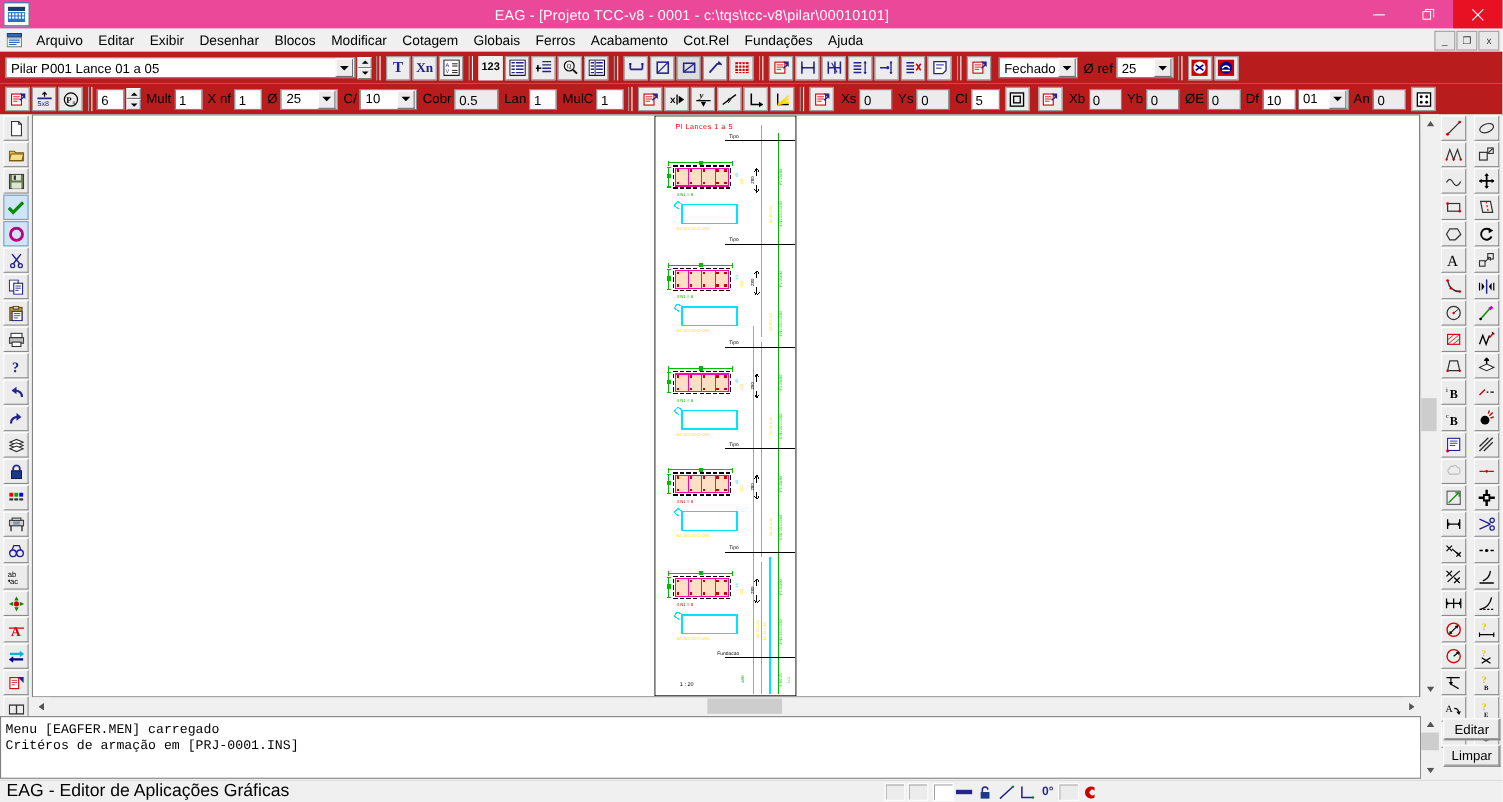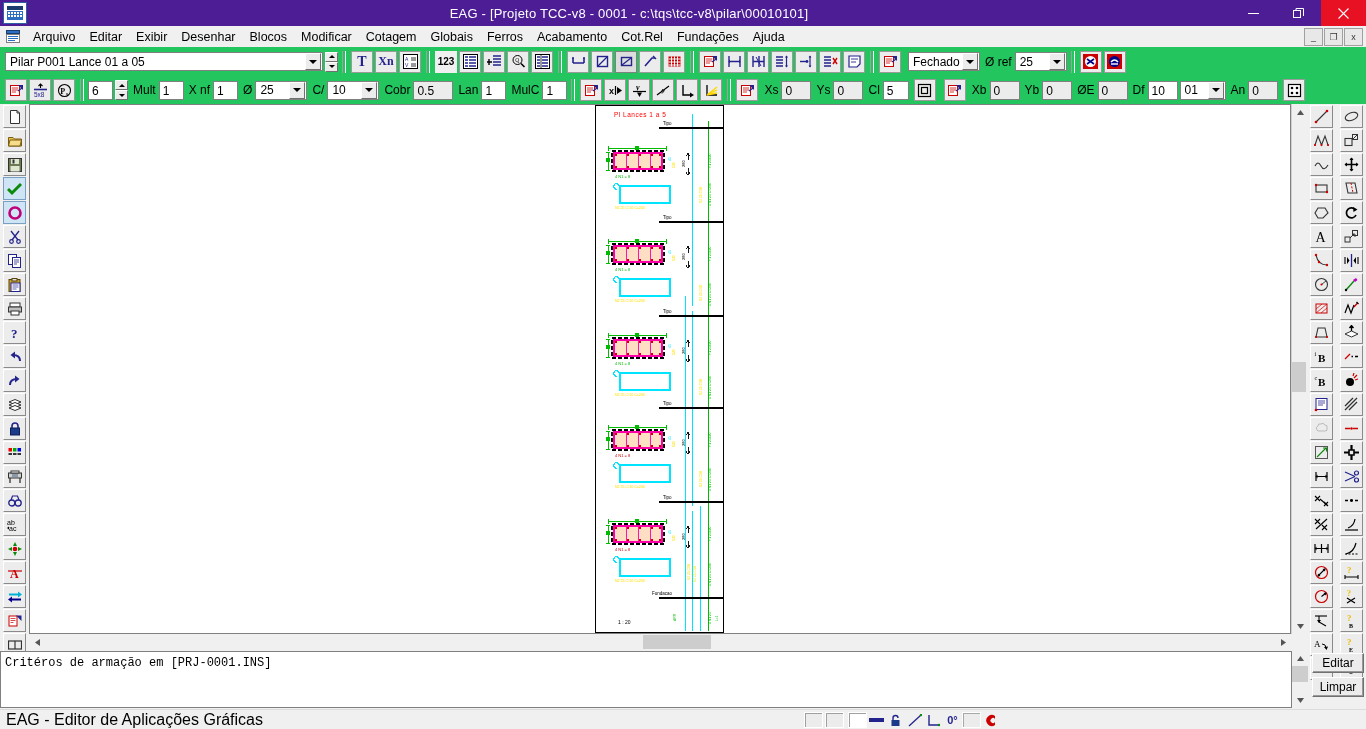--- a/index.html
+++ b/index.html
@@ -8,21 +8,21 @@
     font-family:"Liberation Sans", sans-serif;
     font-size:12px;
     background:#f0f0f0;
     -webkit-font-smoothing:none;
   }
   .app{position:relative;width:1366px;height:729px;}
 
   
   .titlebar{
     position:absolute;left:0;top:0;width:1366px;height:26px;
-    background:#4c1d95;color:#ffffff;
+    background:#ec4899;color:#ffffff;
     display:flex;align-items:center;
   }
   .tb-logo{width:22px;height:20px;margin-left:3px;background:#ffffff;border:1px solid #2a5fa0;
     display:flex;align-items:center;justify-content:center;}
   .tb-logo svg{display:block;}
   .tb-title{flex:1;text-align:center;font-size:13px;letter-spacing:.2px;color:#ffffff;}
   .tb-btns{display:flex;height:26px;}
   .tb-btn{width:45px;height:26px;display:flex;align-items:center;justify-content:center;color:#fff;font-size:13px;}
   .tb-btn.close{background:#e81123;}
   .tb-btn svg{display:block;}
@@ -34,21 +34,21 @@
     border-bottom:1px solid #dcdcdc;
   }
   .menu-icon{width:18px;height:17px;margin:0 4px 0 4px;display:flex;align-items:center;justify-content:center;}
   .menu-item{padding:2px 7px;font-size:12.5px;color:#000;white-space:nowrap;}
   .mdi-btns{position:absolute;right:3px;top:2px;display:flex;gap:1px;}
   .mdi-btn{width:17px;height:16px;background:#e8e8e8;border:1px solid #a0a0a0;
     font-size:9px;display:flex;align-items:center;justify-content:center;color:#333;}
 
   
   .toolbar{
-    position:absolute;left:0;width:1366px;background:#22c55e;
+    position:absolute;left:0;width:1366px;background:#b91c1c;
     display:flex;align-items:center;
   }
   #toolbar1{top:47px;height:29px;}
   #toolbar2{top:76px;height:28px;border-bottom:1px solid #c8c8c8;}
 
   .tb-sep{width:2px;height:22px;border-left:1px solid #a0a0a0;border-right:1px solid #ffffff;margin:0 4px;}
 
   .tbtn{
     width:22px;height:22px;margin:0 1px;
     background:#f0f0f0;border:1px solid #f0f0f0;
@@ -1282,20 +1282,21 @@
     </div>
     <div class="vbtn">
       <svg width="15" height="15" viewBox="0 0 15 15">
           <path d="M1 10 L7 7.5 L13 10 L7 12.5 Z" fill="#fff" stroke="#333"></path>
           <text x="8" y="6" font-size="7.5" fill="#e8c000" font-weight="bold" font-family="Liberation Serif">?</text>
         </svg>
     </div>
   </div>
 
   <div class="cmdarea">
+    <div>Menu [EAGFER.MEN] carregado</div>
     <div>Critéros de armação em [PRJ-0001.INS]</div>
   </div>
   <div class="cmd-scroll">
     <div class="sb-btn" style="position:absolute;left:0;top:0;width:16px;height:15px;">
       <svg width="7" height="5" viewBox="0 0 7 5">
           <path d="M3.5 0 L7 5 H0 Z" fill="#555"></path>
         </svg>
     </div>
     <div class="sb-thumb" style="left:0;top:15px;width:16px;height:16px;"></div>
     <div class="sb-btn" style="position:absolute;left:0;bottom:0;width:16px;height:15px;">

